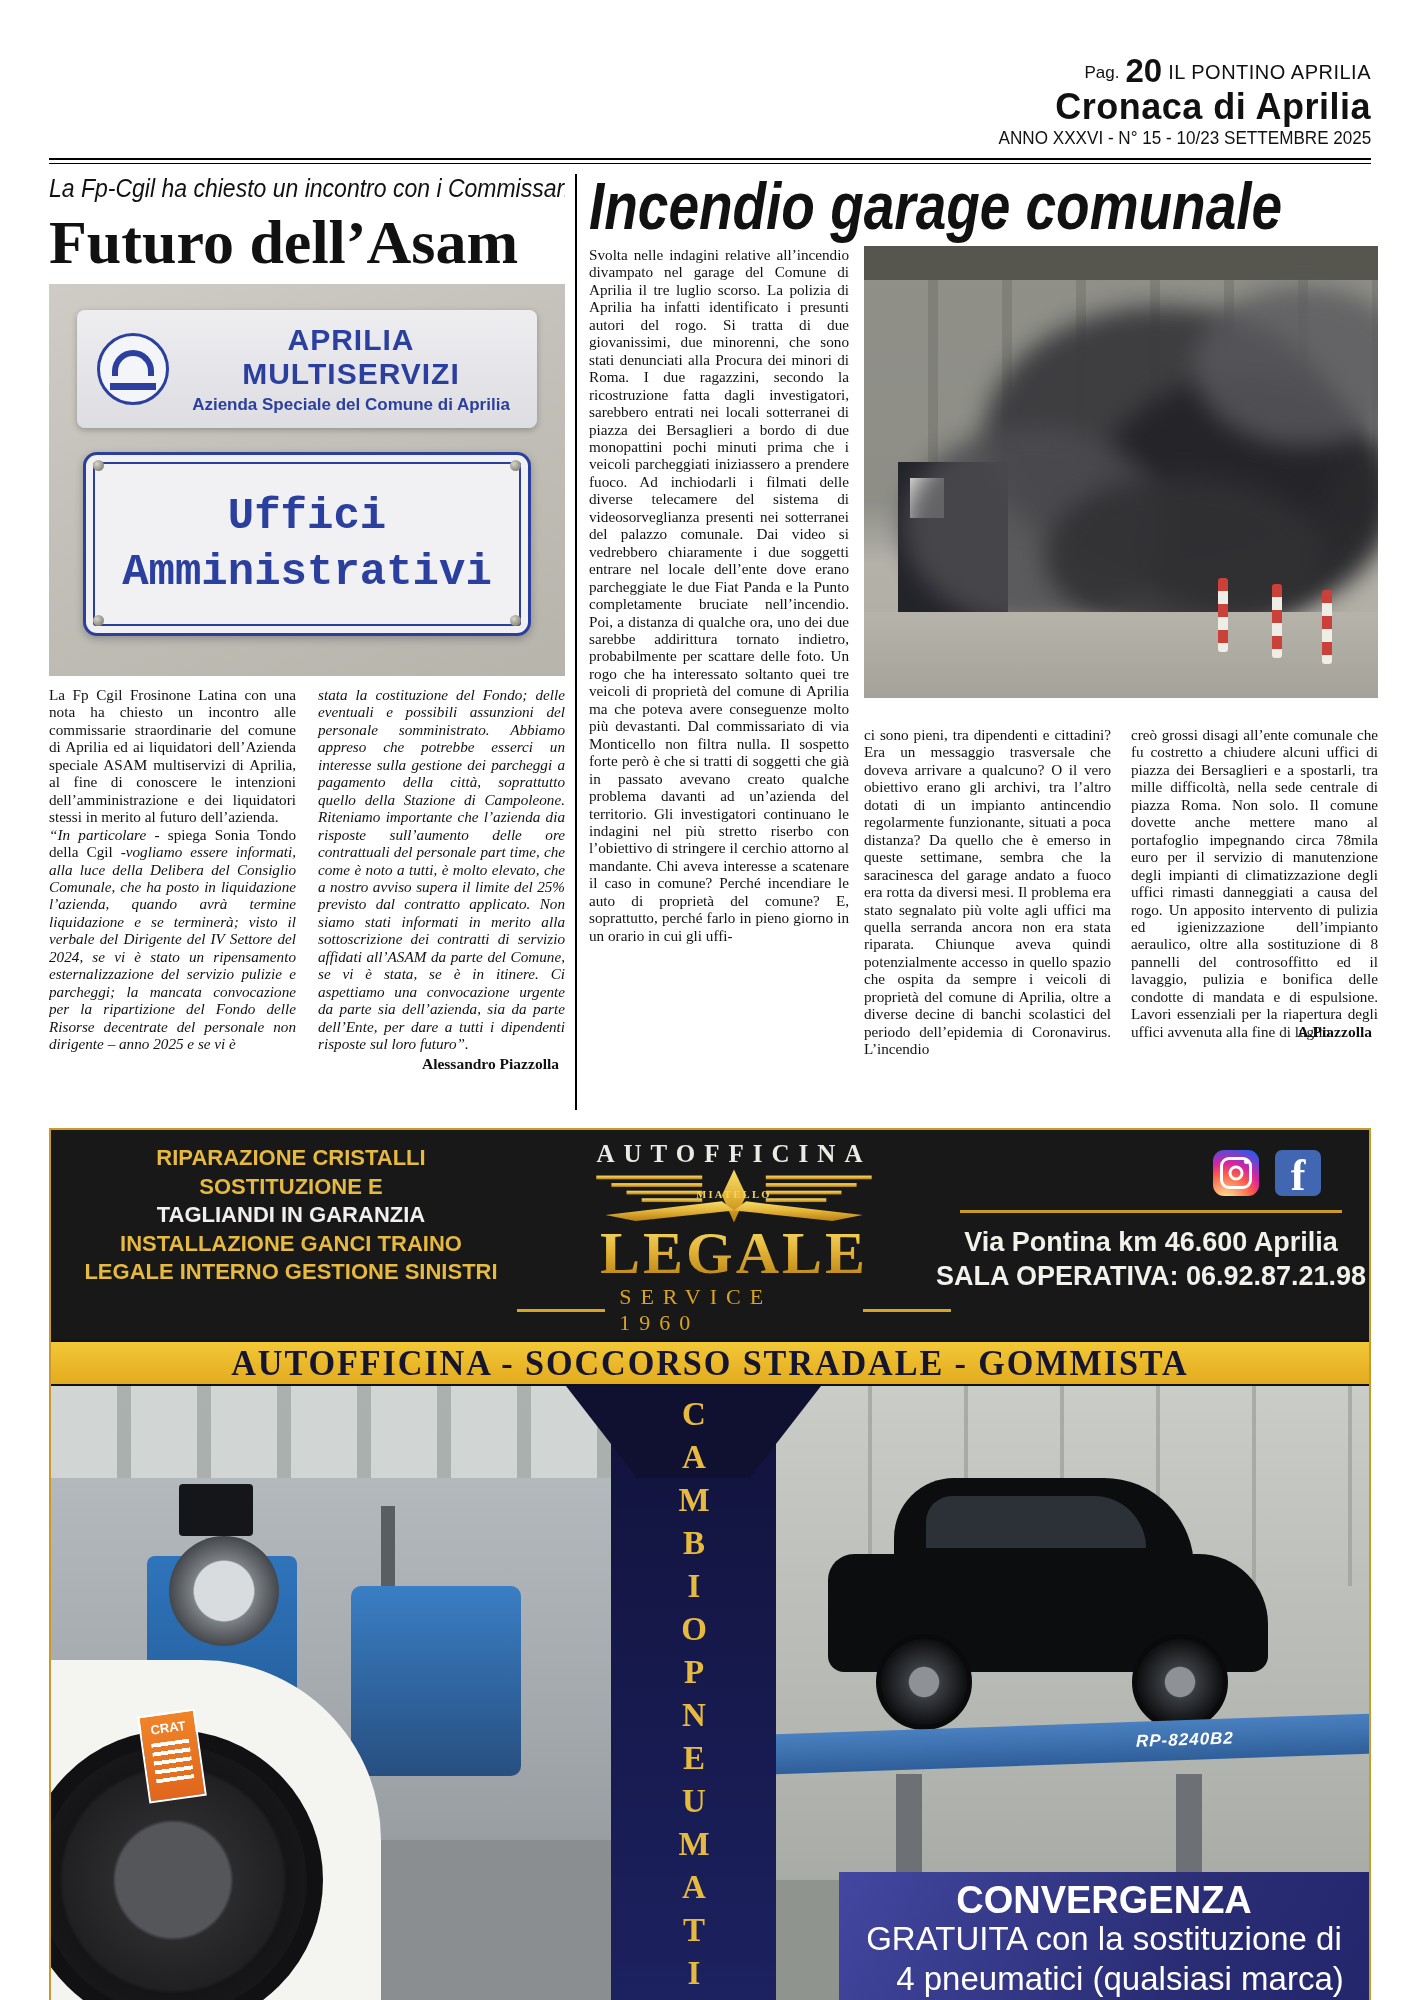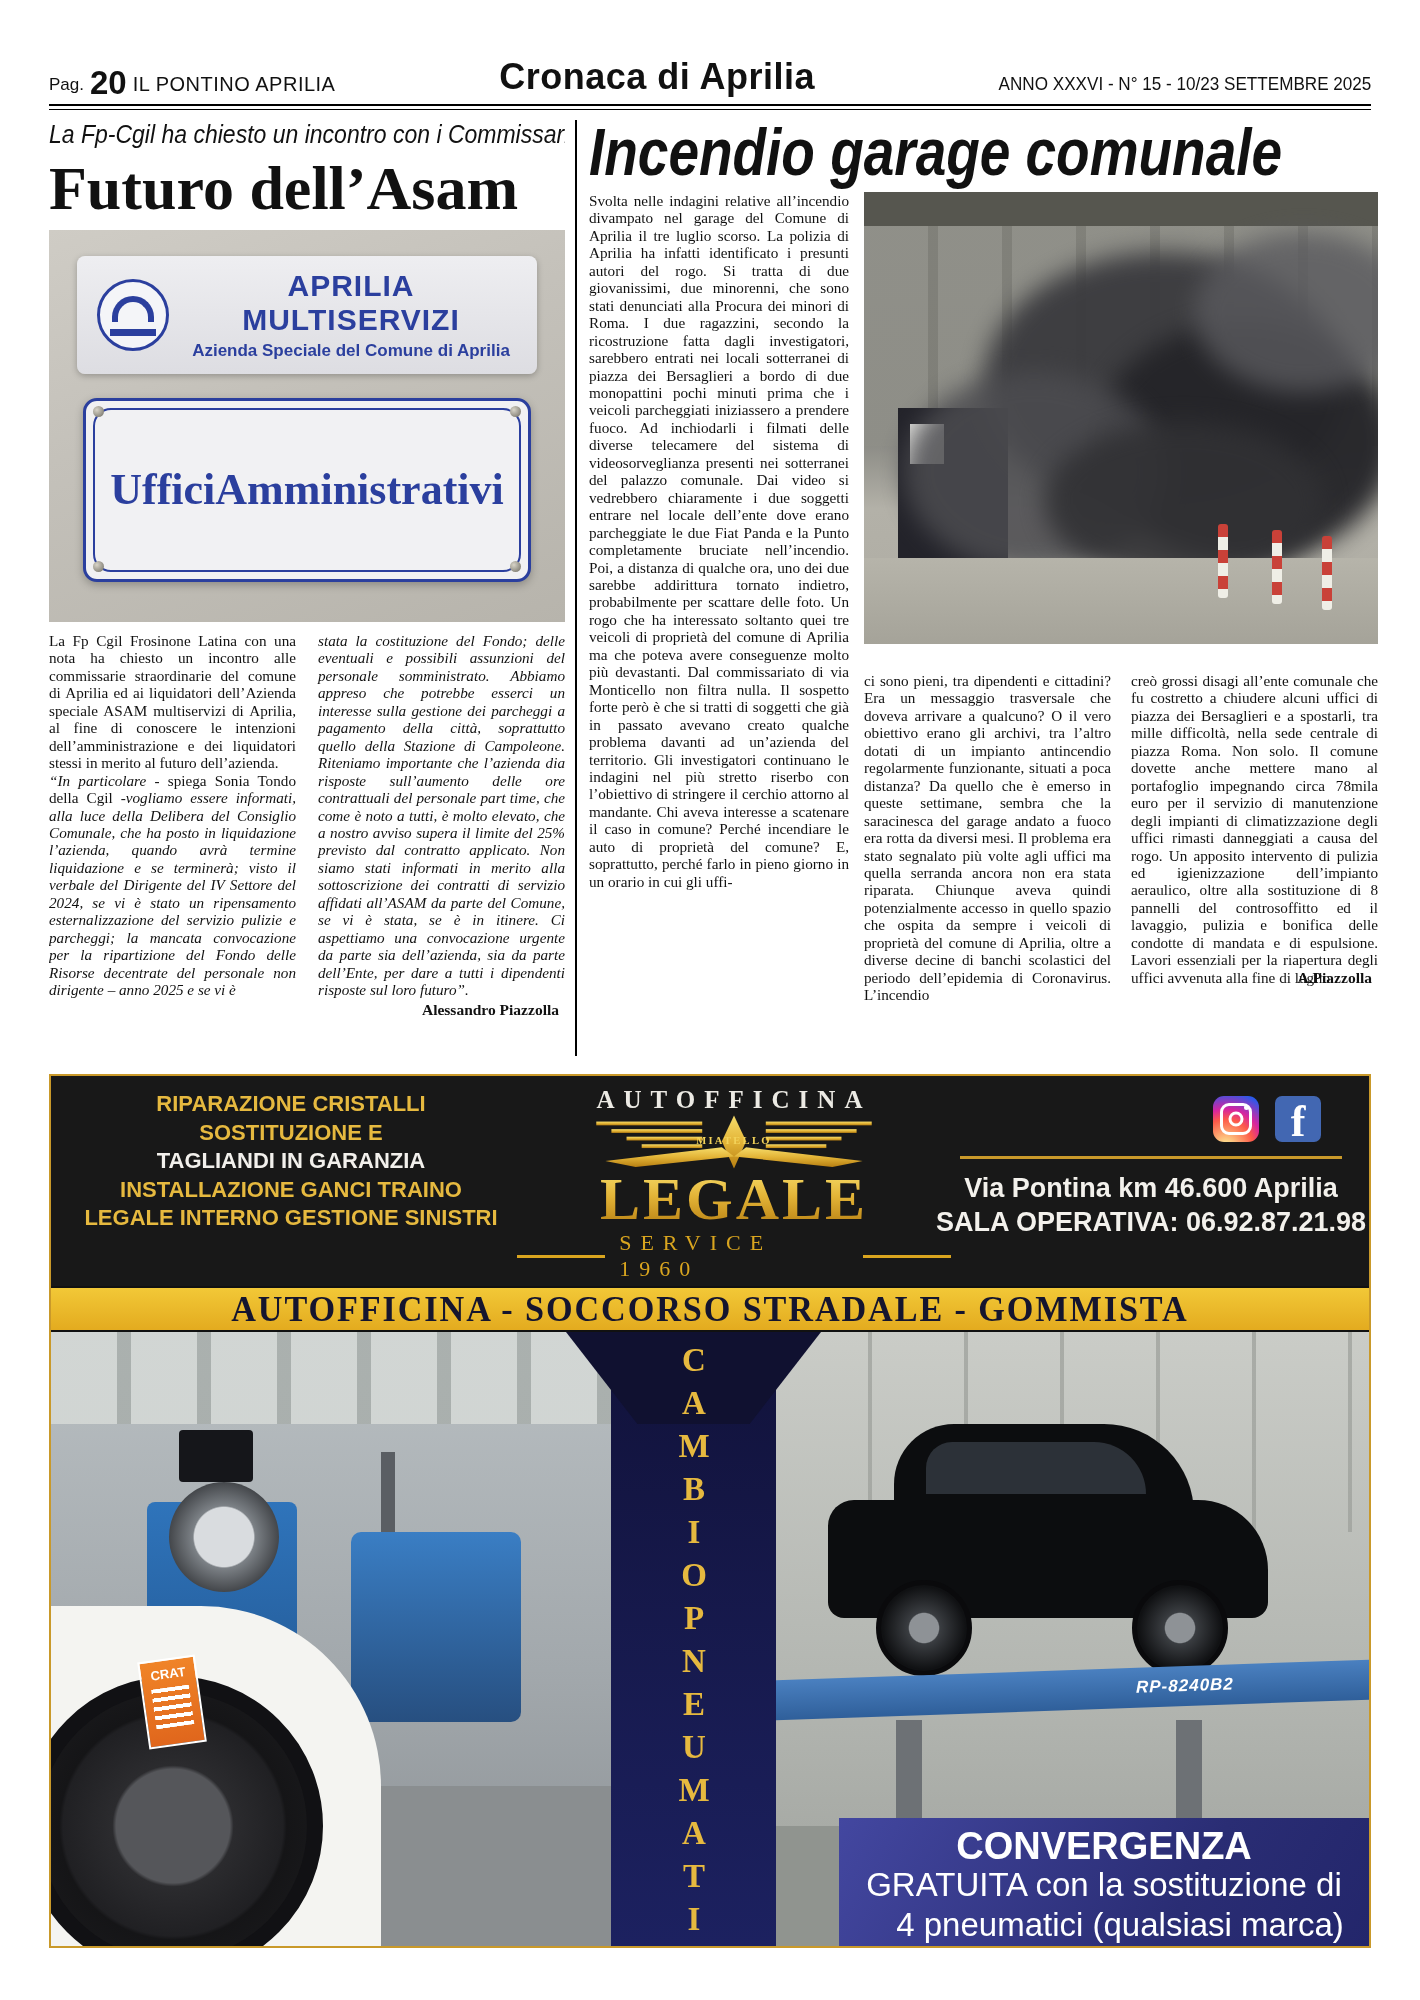--- a/index.html
+++ b/index.html
@@ -1,21 +1,21 @@
 <!DOCTYPE html>
 <html><head>
 <meta charset="utf-8">
 <style>
   * { margin:0; padding:0; box-sizing:border-box; }
   html,body { background:#ffffff; }
   body { font-family:"Liberation Serif", serif; color:#111; }
   .page { position:relative; width:1420px; height:2000px; background:#fff; overflow:hidden; }
 
   
-  .hdr { display:flex; align-items:flex-end; justify-content:space-between; padding:56px 49px 4px 49px; font-family:"Liberation Sans", sans-serif; }
+  .hdr { display:flex; align-items:flex-end; justify-content:space-between; padding:56px 49px 4px 49px; font-family:"Liberation Sans", sans-serif;flex-direction:column; }
   .h-left { display:flex; align-items:flex-end; gap:6px; white-space:nowrap; }
   .pag { font-size:17px; padding-bottom:3px; }
   .pnum { font-size:33px; font-weight:bold; line-height:30px; }
   .pname { font-size:20px; letter-spacing:0.5px; padding-bottom:2px; }
   .h-center { font-size:36px; font-weight:bold; letter-spacing:0.5px; }
   .h-right { font-size:18px; white-space:nowrap; padding-bottom:3px; transform:scaleX(0.95); transform-origin:100% 50%; }
   .hdr-rule { margin:2px 49px 0 49px; height:6px; border-top:2px solid #000; border-bottom:1px solid #000; }
 
   
   .articles { display:flex; margin:6px 42px 0 49px; height:940px; overflow:hidden; }
@@ -34,21 +34,21 @@
   
   .photo-sign { position:relative; width:100%; height:392px; margin-top:2px; background:linear-gradient(160deg,#cfccc5 0%, #c4c1ba 40%, #b7b4ac 100%); overflow:hidden; }
   .sign-top { position:absolute; left:28px; right:28px; top:26px; height:118px; background:linear-gradient(180deg,#eeeef1,#dddde2); border-radius:8px; box-shadow:0 2px 6px rgba(0,0,0,.25); display:flex; align-items:center; gap:16px; padding:0 20px; }
   .sign-logo { width:72px; height:72px; flex:none; border-radius:50%; background:#f4f5f8; border:3px solid #2b3f9e; position:relative; overflow:hidden; }
   .sign-logo .arch { position:absolute; left:12px; right:12px; top:14px; height:26px; border:6px solid #2b3f9e; border-bottom:none; border-radius:26px 26px 0 0; }
   .sign-logo .base { position:absolute; left:10px; right:10px; bottom:12px; height:7px; background:#2b3f9e; }
   .sign-text { flex:1; text-align:center; color:#2b3f9e; }
   .sign-title { font-family:"Liberation Sans", sans-serif; font-weight:bold; font-size:30px; letter-spacing:1px; }
   .sign-sub { font-family:"Liberation Sans", sans-serif; font-weight:bold; font-size:17px; margin-top:4px; }
   .plaque { position:absolute; left:34px; right:34px; top:168px; bottom:40px; background:#f1f1f3; border:3px solid #2b3f9e; border-radius:14px; padding:7px; box-shadow:0 3px 8px rgba(0,0,0,.25); }
-  .plaque-inner { width:100%; height:100%; border:2px solid #2b3f9e; border-radius:18px; display:flex; flex-direction:row; align-items:center; justify-content:center; color:#2b3f9e; font-family:Liberation Serif, serif; font-weight:bold; font-size:44px; line-height:56px; }
+  .plaque-inner { width:100%; height:100%; border:2px solid #2b3f9e; border-radius:3px; display:flex; flex-direction:column; align-items:center; justify-content:center; color:#2b3f9e; font-family:Liberation Mono, monospace; font-weight:bold; font-size:44px; line-height:56px; }
   .screw { position:absolute; width:11px; height:11px; border-radius:50%; background:radial-gradient(circle at 35% 35%, #d8d4c8, #6d6a60); }
 
   
   .just { text-align:justify; font-size:15.2px; line-height:17.45px; }
   .ital { font-style:italic; }
   .cols-l { display:flex; gap:22px; margin-top:10px; height:426px; overflow:hidden; }
   .colL { flex:1; min-width:0; }
   .byline { font-weight:bold; font-size:15.5px; text-align:right; padding-right:6px; margin-top:2px; }
 
   .ra-body { display:flex; gap:15px; height:828px; overflow:hidden; }

